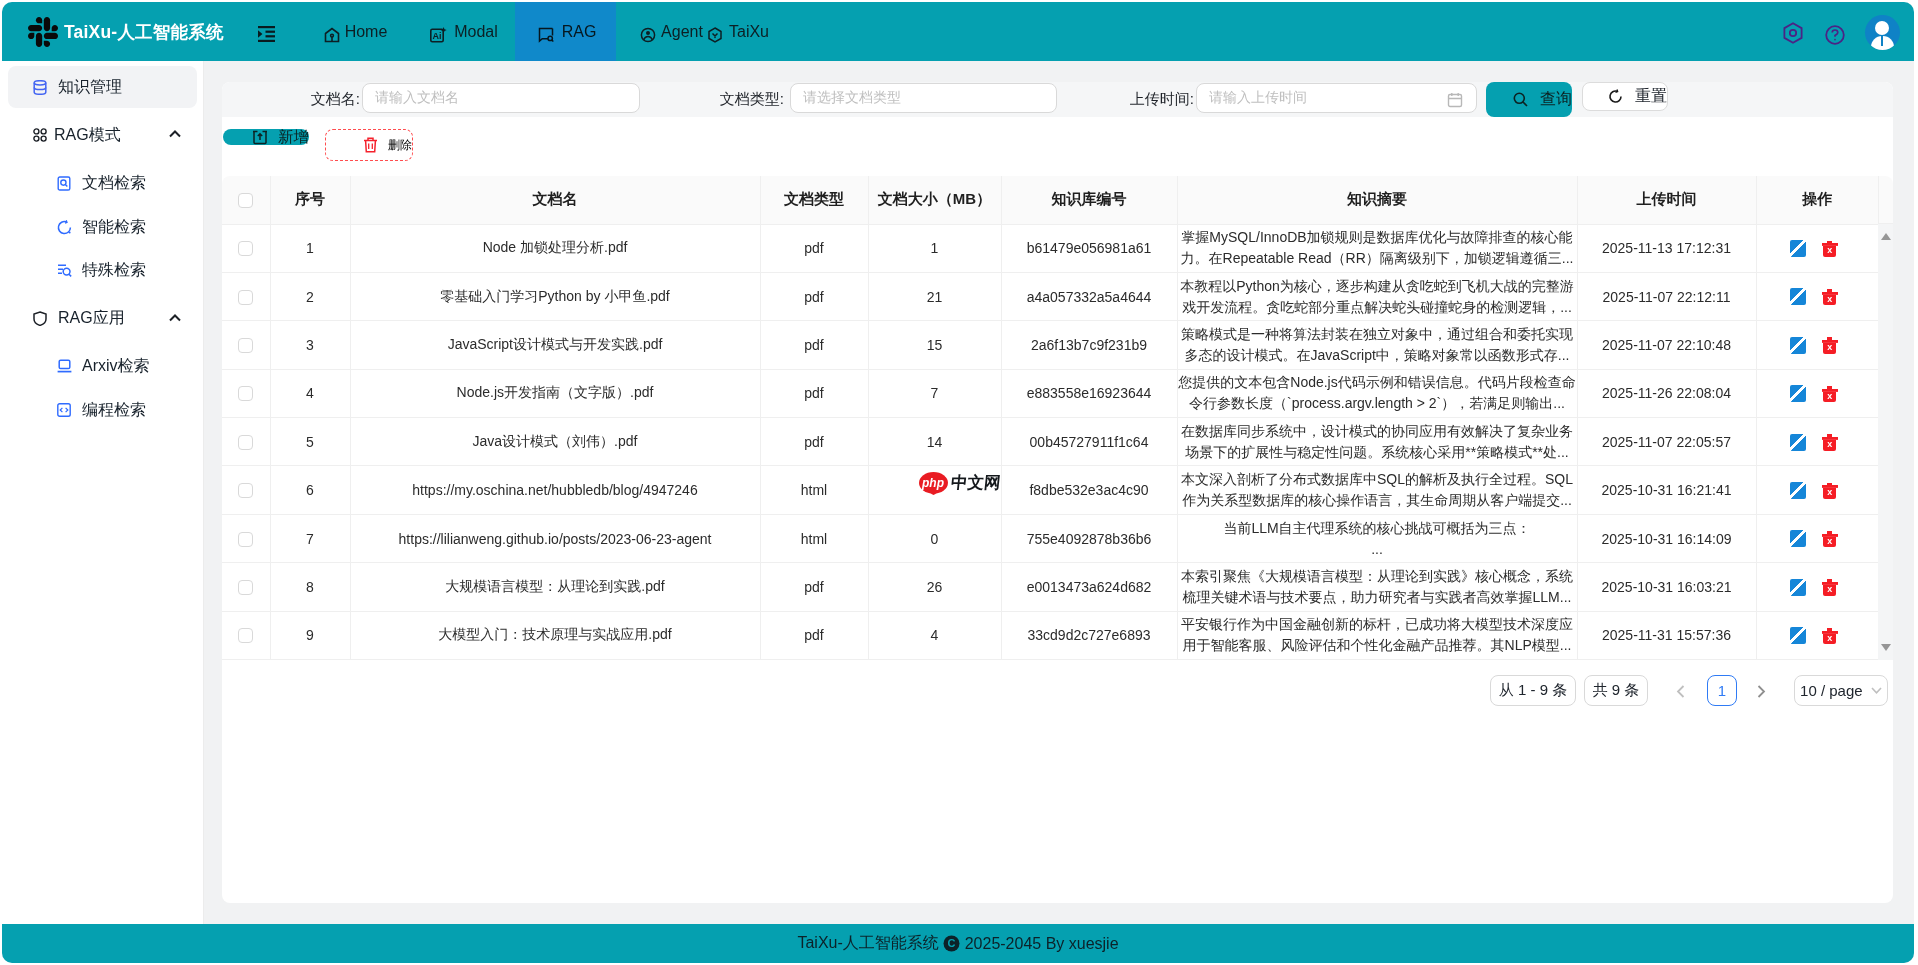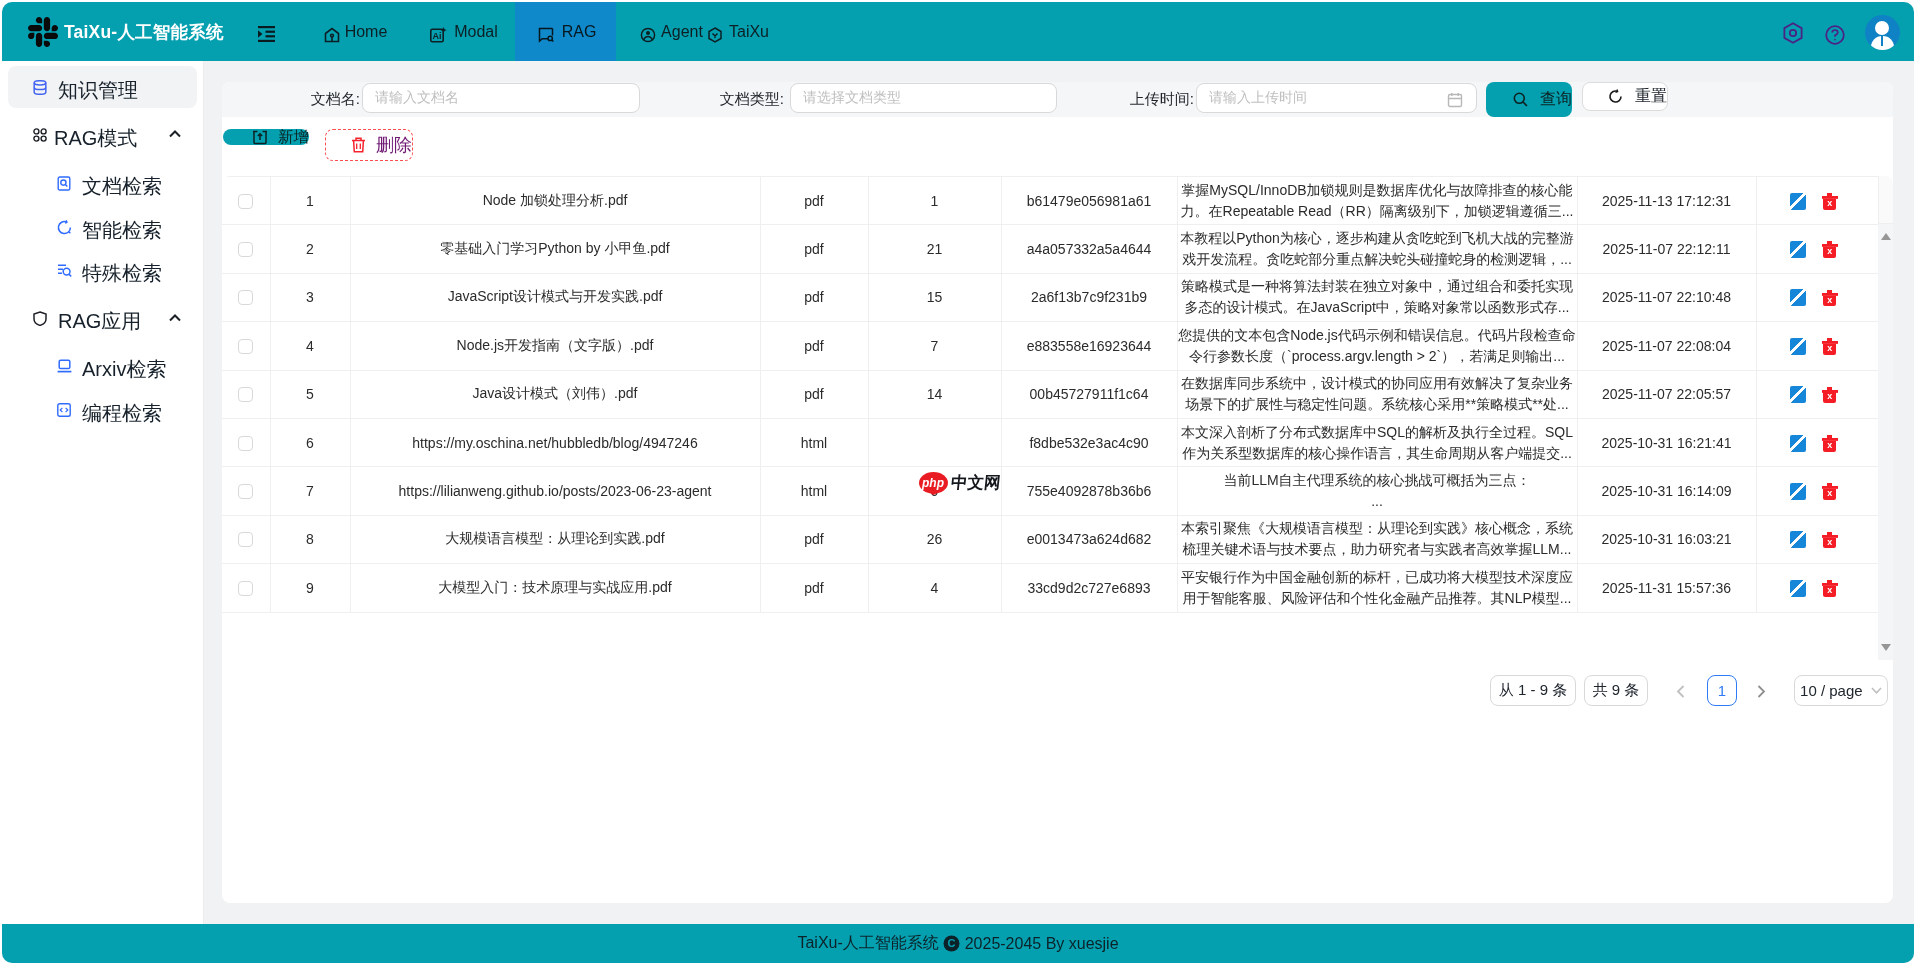--- a/index.html
+++ b/index.html
@@ -7,21 +7,21 @@
   .app { position:absolute; left:2px; top:2px; width:1912px; height:961px; border-radius:10px; overflow:hidden; background:#f1f2f3; }
   .hdr { position:absolute; left:0; top:0; width:100%; height:59px; background:#05a0b0; }
   .ftr { position:absolute; left:0; bottom:0; width:100%; height:39px; background:#05a0b0; display:flex; align-items:center; justify-content:center; font-size:16px; color:#0c2229; }
   .side { position:absolute; left:0; top:59px; width:202px; height:863px; background:#fff; border-right:1px solid #ececec; }
   .abs { position:absolute; }
   
   .title { position:absolute; left:62px; top:0; height:59px; display:flex; align-items:center; color:#fff; font-size:17.5px; font-weight:700; letter-spacing:0.2px; }
   .nav-t { position:absolute; top:0; height:59px; display:flex; align-items:center; justify-content:center; width:90px; font-size:16px; color:#0d1f24; }
   .ragbox { position:absolute; left:513px; top:0; width:101px; height:59px; background:#1089ca; }
   
-  .mitem { position:absolute; display:flex; align-items:center; font-size:20px; color:#17212b; }
+  .mitem { position:absolute; display:flex; align-items:center; font-size:16px; color:#17212b; }
   .sel { position:absolute; left:6px; top:5px; width:189px; height:42px; background:#f2f3f5; border-radius:8px; }
   .icn-edit { background:linear-gradient(135deg,#1586d8 0 41%,#fff 41% 54%,#1586d8 54% 100%); border-radius:2px; height:16px; }
   .icn-del { position:relative; }
   .icn-del::before { content:""; position:absolute; left:0; top:0; width:16px; height:7px;
      background:linear-gradient(#f51d25,#f51d25) 0px 3.4px/16px 2.9px no-repeat, linear-gradient(#f51d25,#f51d25) 5.5px 0.5px/5px 3px no-repeat; }
   .icn-del::after { content:"x"; position:absolute; left:1.5px; top:6.3px; width:13px; height:10.7px; background:#f51d25; border-radius:0 0 2px 2px; color:#fff; font-size:9px; font-weight:700; line-height:8.6px; text-align:center; }
   
   .fcard { position:absolute; left:222px; top:82px; width:1671px; height:821px; background:#fff; border-radius:8px; }
   .fband { position:absolute; left:222px; top:82px; width:1671px; height:35px; background:#f5f6f7; border-radius:8px 8px 0 0; }
   .flabel { position:absolute; top:82px; height:35px; width:90px; display:flex; align-items:center; justify-content:flex-end; font-size:15px; color:#1f2329; }
@@ -221,41 +221,52 @@
     <path d="M13 7.5 A5.5 5.5 0 1 1 9.2 2.3"></path>
       <path d="M9 0.5 L9.6 2.6 L7.5 3.4" stroke-width="1.4"></path>
   </svg>重置</div>
 
 <div class="btn" style="left:223px;top:129px;width:86px;height:16px;background:#05a0b0;color:#0c2222;font-size:15.5px">
   <svg width="16" height="16" viewBox="0 0 16 16" fill="none" stroke="#0c2222" stroke-width="1.5" style="margin-right:10px">
     <path d="M2 3 L2 13.5 Q2 14.5 3 14.5 L13 14.5 Q14 14.5 14 13.5 L14 3"></path>
     <path d="M1 2.5 L5.5 2.5 M10.5 2.5 L15 2.5"></path>
     <path d="M8 11 L8 5 M5.8 7 L8 4.8 L10.2 7"></path>
   </svg>新增</div>
-<div class="btn" style="left:325px;top:129px;width:88px;height:32px;background:#fff;border:1px dashed #ff4d4f;color:#701a75;font-size:18px">
+<div class="btn" style="left:325px;top:129px;width:88px;height:32px;background:#fff;border:1px dashed #ff4d4f;color:#000000;font-size:12px">
   <svg width="15" height="16" viewBox="0 0 15 16" fill="none" stroke="#f5222d" stroke-width="1.5" style="margin-right:10px">
     <path d="M1 3.5 L14 3.5 M5 3.2 L5 1.2 L10 1.2 L10 3.2"></path>
     <path d="M2.6 3.8 L3.3 14.8 L11.7 14.8 L12.4 3.8"></path>
     <path d="M5.7 6.5 L5.7 12 M9.3 6.5 L9.3 12" stroke-width="1.3"></path>
   </svg>删除</div>
 
 <div class="tcard">
   <table class="grid">
     <colgroup>
         <col style="width:48px">
         <col style="width:80px">
         <col style="width:410px">
         <col style="width:108px">
         <col style="width:133px">
         <col style="width:176px">
         <col style="width:400px">
         <col style="width:179px">
         <col style="width:122px">
       </colgroup>
     <tbody>
+        <tr class="hd">
+      <th class="noL"><span class="cb" style="vertical-align:-3px"></span></th>
+          <th>序号</th>
+          <th>文档名</th>
+          <th>文档类型</th>
+          <th>文档大小（MB）</th>
+          <th>知识库编号</th>
+          <th>知识摘要</th>
+          <th>上传时间</th>
+          <th class="noR">操作</th>
+    </tr>
     <tr>
           <td class="noL"><span class="cb" style="vertical-align:-3px"></span></td>
           <td>1</td>
           <td>Node 加锁处理分析.pdf</td>
           <td>pdf</td>
           <td>1</td>
           <td>b61479e056981a61</td>
           <td class="sum">掌握MySQL/InnoDB加锁规则是数据库优化与故障排查的核心能力。在Repeatable Read（RR）隔离级别下，加锁逻辑遵循三...</td>
           <td>2025-11-13 17:12:31</td>
           <td class="noR"><span class="icn-edit"></span><span style="display:inline-block;width:16px"></span><span class="icn-del"></span></td>
@@ -283,21 +294,21 @@
           <td class="noR"><span class="icn-edit"></span><span style="display:inline-block;width:16px"></span><span class="icn-del"></span></td>
         </tr>
     <tr>
           <td class="noL"><span class="cb" style="vertical-align:-3px"></span></td>
           <td>4</td>
           <td>Node.js开发指南（文字版）.pdf</td>
           <td>pdf</td>
           <td>7</td>
           <td>e883558e16923644</td>
           <td class="sum">您提供的文本包含Node.js代码示例和错误信息。代码片段检查命令行参数长度（`process.argv.length &gt; 2`），若满足则输出...</td>
-          <td>2025-11-07 22:08:04</td>
+          <td>2025-11-26 22:08:04</td>
           <td class="noR"><span class="icn-edit"></span><span style="display:inline-block;width:16px"></span><span class="icn-del"></span></td>
         </tr>
     <tr>
           <td class="noL"><span class="cb" style="vertical-align:-3px"></span></td>
           <td>5</td>
           <td>Java设计模式（刘伟）.pdf</td>
           <td>pdf</td>
           <td>14</td>
           <td>00b45727911f1c64</td>
           <td class="sum">在数据库同步系统中，设计模式的协同应用有效解决了复杂业务场景下的扩展性与稳定性问题。系统核心采用**策略模式**处...</td>

